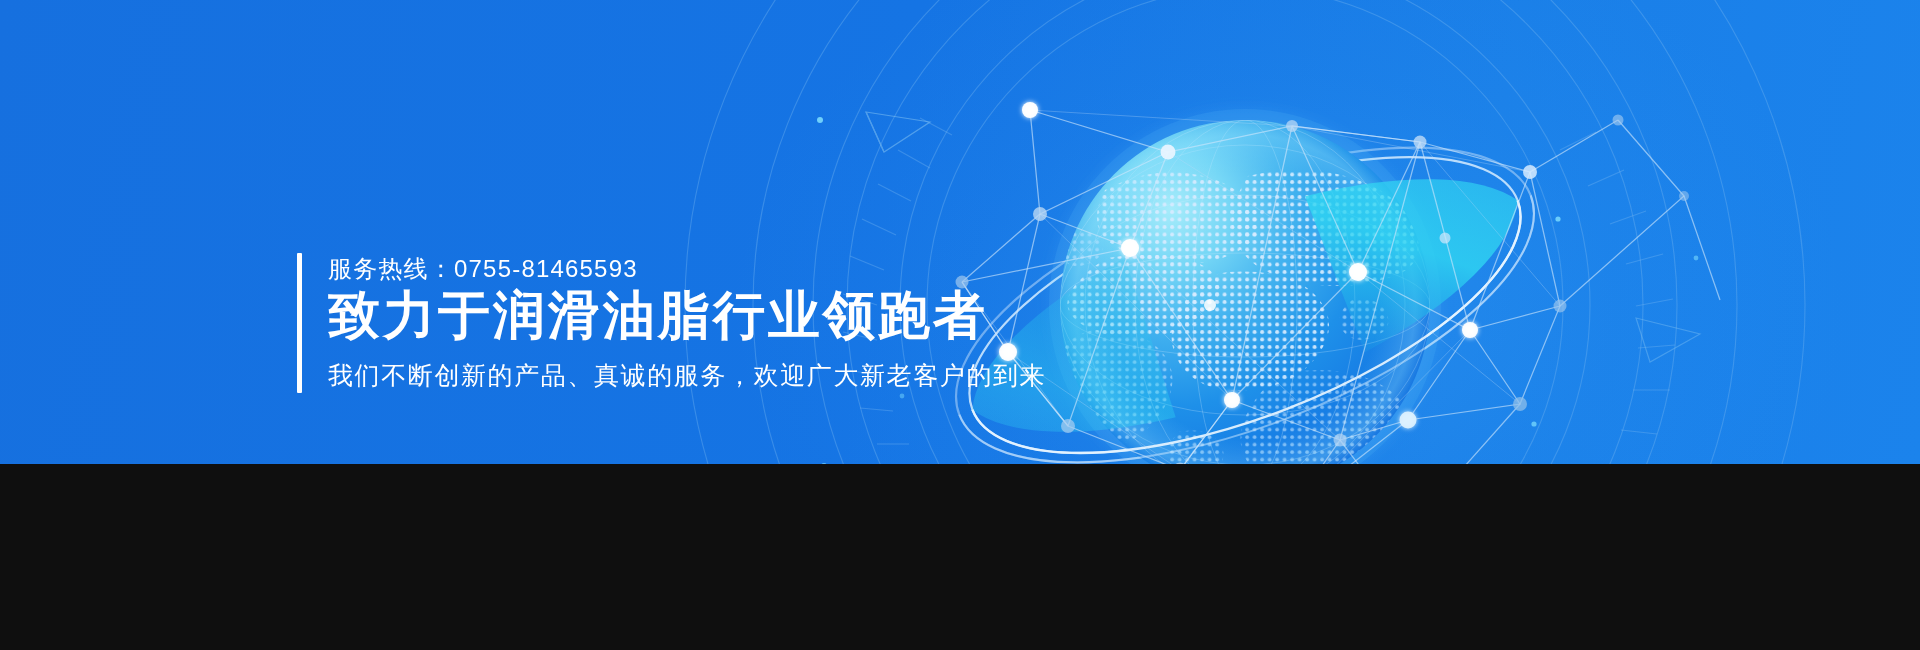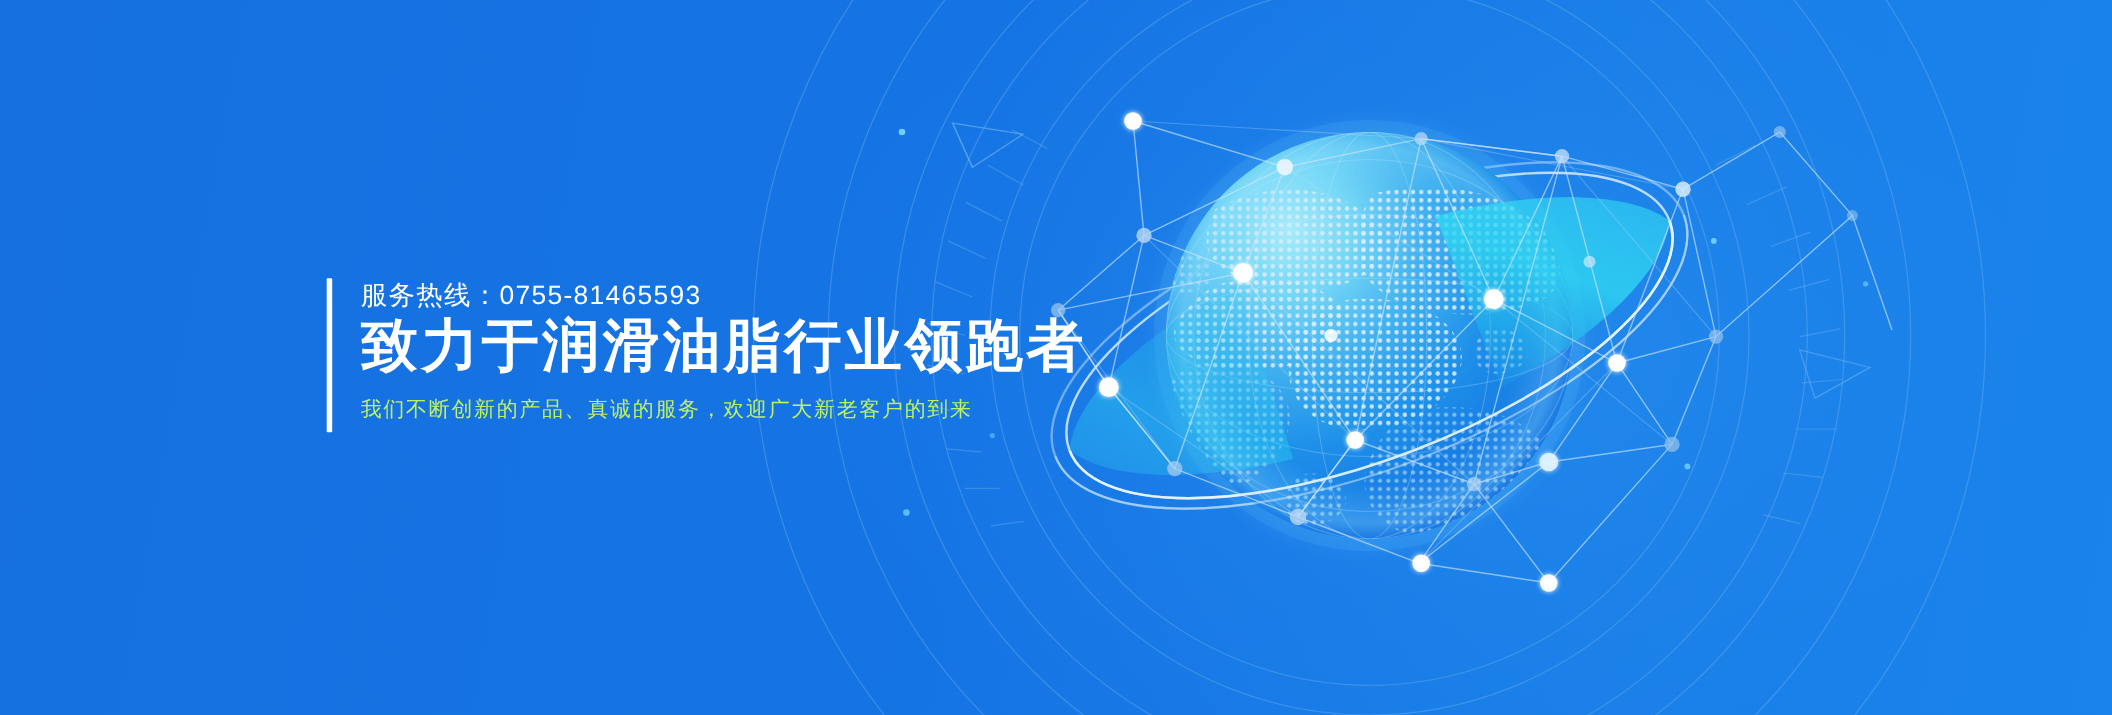--- a/index.html
+++ b/index.html
@@ -3,21 +3,21 @@
 <meta charset="utf-8">
 <style>
   html, body {
     margin: 0;
     padding: 0;
     background: #0f0f0f;
   }
   .banner {
     position: relative;
     width: 1920px;
-    height: 650px;
+    height: 464px;
     overflow: hidden;
     background: #1572e0;
     font-family: "Liberation Sans", "DejaVu Sans", sans-serif;
   }
   
   .bg-wash {
     position: absolute;
     inset: 0;
     background:
       radial-gradient(ellipse 780px 560px at 1290px 310px, rgba(80,190,255,0.20) 0%, rgba(60,170,250,0.07) 42%, rgba(21,114,224,0.0) 72%),
@@ -62,22 +62,22 @@
   .headline {
     color: #ffffff;
     font-size: 52px;
     font-weight: 700;
     letter-spacing: 3px;
     line-height: 1;
     margin-top: 8px;
     white-space: nowrap;
   }
   .subhead {
-    color: #bef264;
-    font-size: 19px;
+    color: #ffffff;
+    font-size: 25px;
     letter-spacing: 1.6px;
     line-height: 1;
     margin-top: 22px;
     white-space: nowrap;
     font-weight: 400;
   }
 </style>
 </head>
 <body>
 

